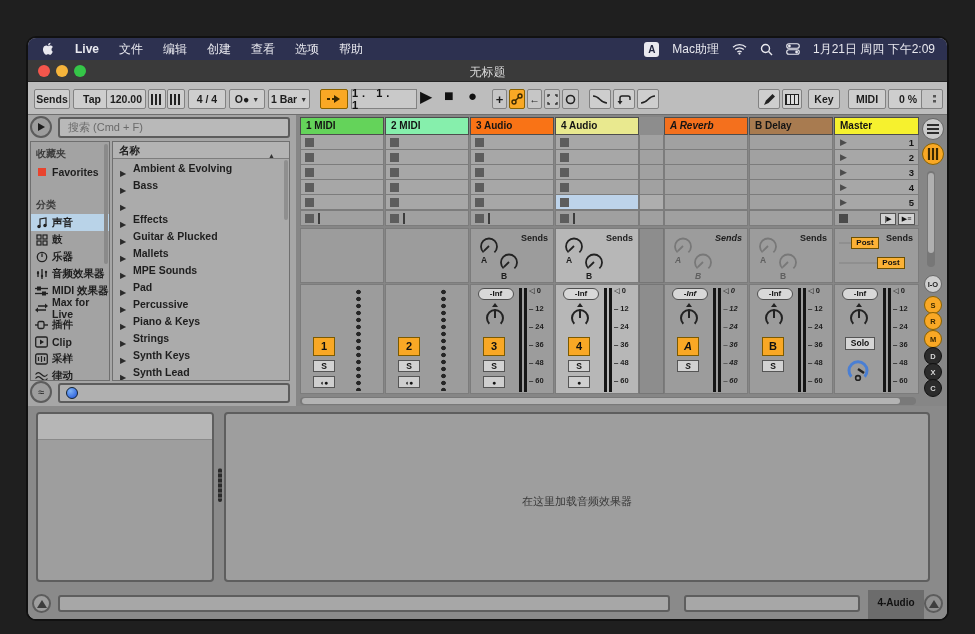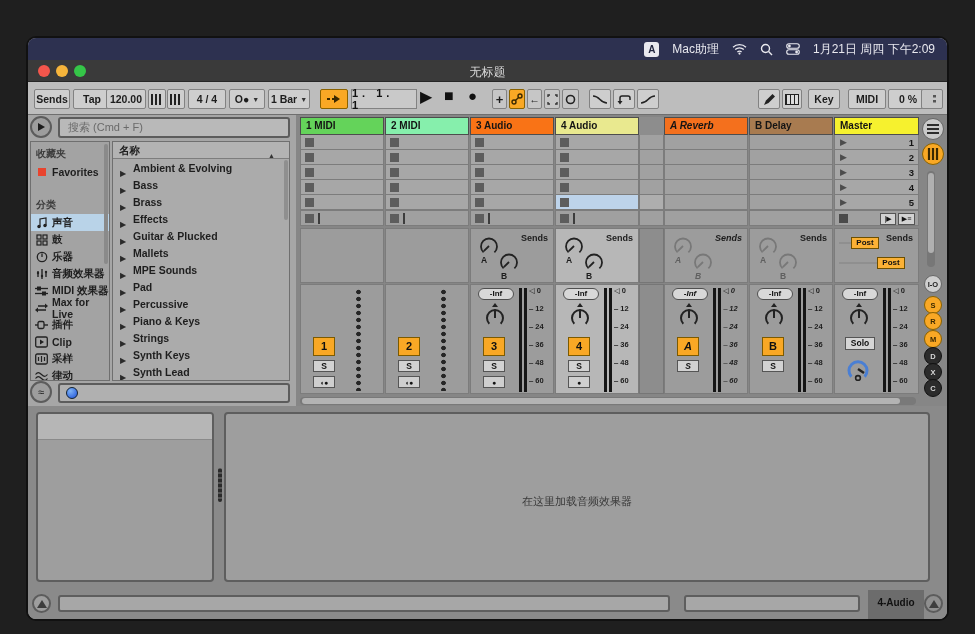--- a/index.html
+++ b/index.html
@@ -99,20 +99,34 @@
   .tabdark { position:absolute; left:840px; top:0; width:56px; height:29px; background:#6c6c6c; color:#101010; font-size:10px; font-weight:bold; text-align:center; line-height:26px; }
   .tricirc { position:absolute; top:4px; width:19px; height:19px; border-radius:50%; background:#9e9e9e; border:2px solid #5c5c5c; display:flex; align-items:center; justify-content:center; }
   .tri-up { width:0; height:0; border-left:5px solid transparent; border-right:5px solid transparent; border-bottom:8px solid #3d3d3d; }
 </style>
 </head>
 <body>
 
 <div id="screen">
 
   <div id="menubar">
+    <div class="mleft">
+      <span>
+        <svg class="mb-svg" width="13" height="14" viewBox="0 0 13 14">
+            <path fill="#e9e9ef" d="M9.5 7.4c0-1.6 1.3-2.4 1.4-2.5-.8-1.1-1.9-1.2-2.3-1.3-1-.1-1.9.6-2.4.6-.5 0-1.3-.6-2.1-.6C3 3.7 2 4.3 1.5 5.2.4 7 1.2 9.8 2.2 11.3c.5.7 1.1 1.6 1.9 1.5.8 0 1-.5 2-.5s1.2.5 2 .5 1.4-.7 1.9-1.5c.6-.8.8-1.6.8-1.7 0 0-1.3-.5-1.3-2.2zM7.9 2.6c.4-.5.7-1.2.6-1.9-.6 0-1.3.4-1.8.9-.4.4-.7 1.2-.6 1.8.7.1 1.4-.3 1.8-.8z"></path>
+          </svg>
+      </span>
+      <span class="mitem bold">Live</span>
+      <span class="mitem">文件</span>
+      <span class="mitem">编辑</span>
+      <span class="mitem">创建</span>
+      <span class="mitem">查看</span>
+      <span class="mitem">选项</span>
+      <span class="mitem">帮助</span>
+    </div>
     <div class="mright">
       <span class="inputbadge">A</span>
       <span class="mitem">Mac助理</span>
       <span>
         <svg class="mb-svg" width="15" height="12" viewBox="0 0 15 12">
             <path d="M1 4.2C2.8 2.5 5 1.6 7.5 1.6s4.7.9 6.5 2.6" stroke="#e9e9ef" stroke-width="1.3" fill="none"></path>
             <path d="M3.2 6.6c1.2-1.1 2.6-1.7 4.3-1.7s3.1.6 4.3 1.7" stroke="#e9e9ef" stroke-width="1.3" fill="none"></path>
             <path d="M5.4 8.9c.6-.5 1.3-.8 2.1-.8s1.5.3 2.1.8" stroke="#e9e9ef" stroke-width="1.3" fill="none"></path>
             <circle cx="7.5" cy="10.6" r="1.1" fill="#e9e9ef"></circle>
           </svg>
@@ -360,21 +374,20 @@
           <div class="bitem" style="top:18px;">
             <div class="tri" style="top: 4.5px;">▶</div>
             <div>Ambient &amp; Evolving</div>
           </div>
           <div class="bitem" style="top:35px;">
             <div class="tri" style="top: 4.5px;">▶</div>
             <div>Bass</div>
           </div>
           <div class="bitem" style="top:52px;">
             <div class="tri" style="top: 4.5px;">▶</div>
-            <div>Brass</div>
           </div>
           <div class="bitem" style="top:69px;">
             <div class="tri" style="top: 4.5px;">▶</div>
             <div>Effects</div>
           </div>
           <div class="bitem" style="top:86px;">
             <div class="tri" style="top: 4.5px;">▶</div>
             <div>Guitar &amp; Plucked</div>
           </div>
           <div class="bitem" style="top:103px;">

